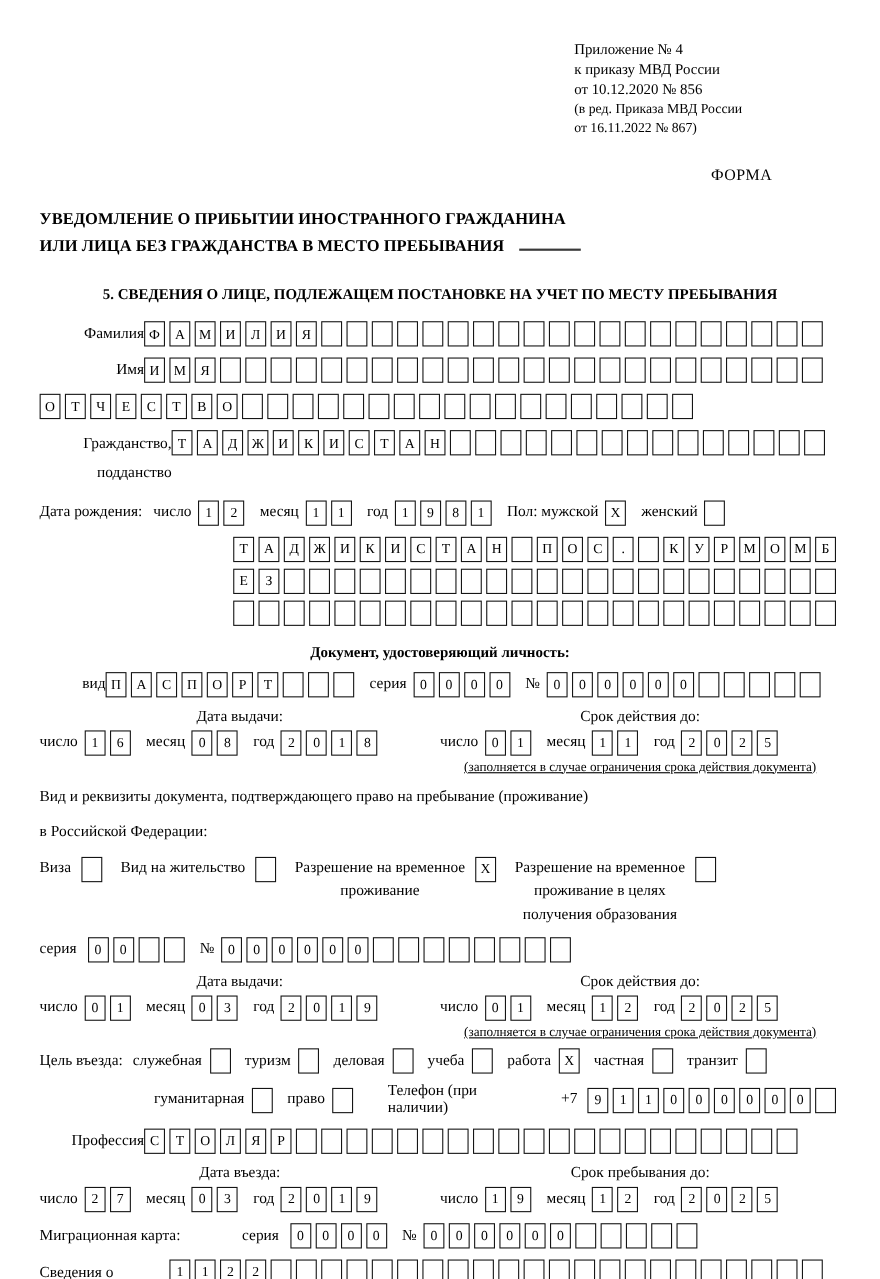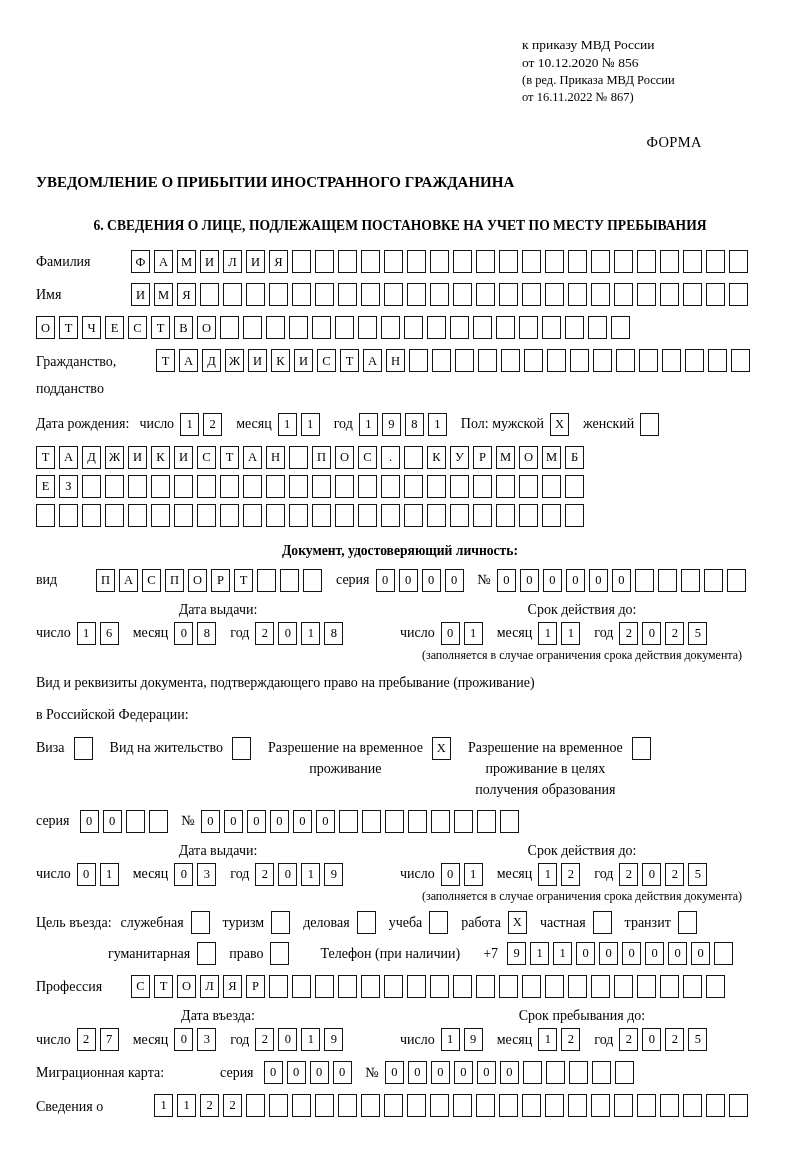--- a/index.html
+++ b/index.html
@@ -10,74 +10,76 @@
   .page{padding:36px 36px 0 36px;box-sizing:border-box;width:800px;}
   
   .hdr{margin-left:auto;width:242px;line-height:1.35;font-size:13.5px;}
   .hdr .sub{font-size:12.5px;}
   .forma{text-align:right;font-weight:normal;font-size:14.5px;margin:28px 62px 0 0;letter-spacing:.4px;}
   
   .title{text-align:left;font-weight:bold;font-size:15px;line-height:1.55;margin-top:20px;}
   .blank{display:inline-block;width:56px;border-bottom:2px solid #3a3a3a;height:.9em;margin-left:14px;}
   .sec{text-align:center;font-weight:bold;font-size:13.6px;margin:24px 0 16px 0;}
   
-  .frow{display:flex;align-items:center;margin:10px 0;}
+  .frow{display:flex;align-items:center;margin:10px 0;text-align:right;}
   .frow.top{align-items:flex-start;}
   .lbl{flex:0 0 auto;}
   .w95{width:95px;}.w120{width:120px;}.w118{width:118px;}.w60{width:60px;}
   .lblcol div{line-height:1.9;}
   .boxes{display:inline-flex;flex-wrap:nowrap;align-items:center;}
   .cell{
     box-sizing:border-box;flex:0 0 auto;display:inline-flex;align-items:center;justify-content:center;
     width:19px;height:23px;border:1.6px solid #151515;margin-right:4px;
     font-size:12.5px;line-height:1;
   }
   .boxrow{margin-bottom:6px;white-space:nowrap;}
   .mw{margin:0 6px 0 10px;}
   .mw0{margin-right:6px;}
   .gap{margin-left:56px;}
   
   .dates{display:flex;margin:10px 0 4px 0;}
   .dcol{flex:1 1 50%;}
   .dtitle{text-align:center;margin-bottom:4px;}
   .dline{display:flex;align-items:center;}
-  .note{font-size:12px;text-align:center;margin-top:3px;line-height:1.2;}
+  .note{font-size:12px;text-align:center;margin-top:3px;line-height:1.2;text-decoration:underline;}
   
   .permits{display:flex;align-items:flex-start;margin:10px 0 6px 0;gap:13px;}
   .permit{display:flex;align-items:flex-start;gap:9px;}
   .plabel{text-align:center;line-height:1.5;}
   
   .purline{display:flex;align-items:center;margin:8px 0;gap:9px;}
   .puritem{display:flex;align-items:center;gap:7px;}
-  .ind{margin-left:72px;text-align:center;}
+  .ind{margin-left:104px;text-align:center;}
   .phlabel{margin-left:18px;margin-right:14px;}
   
   .reps{display:flex;align-items:flex-start;margin-top:8px;}
   .repcol{width:118px;flex:0 0 auto;line-height:1.92;}
   .parline{line-height:1.6;margin:10px 0 2px 0;}
 </style>
 </head>
 <body>
 
 <div class="page">
 
   <div class="hdr">
+    <div>Приложение № 4</div>
     <div>к приказу МВД России</div>
     <div>от 10.12.2020 № 856</div>
     <div class="sub">(в ред. Приказа МВД России</div>
     <div class="sub">от 16.11.2022 № 867)</div>
   </div>
 
   <div class="forma">ФОРМА</div>
 
   <div class="title">
     <div>УВЕДОМЛЕНИЕ О ПРИБЫТИИ ИНОСТРАННОГО ГРАЖДАНИНА</div>
-  </div>
-
-  <div class="sec">6. СВЕДЕНИЯ О ЛИЦЕ, ПОДЛЕЖАЩЕМ ПОСТАНОВКЕ НА УЧЕТ ПО МЕСТУ ПРЕБЫВАНИЯ</div>
+    <div><span>ИЛИ ЛИЦА БЕЗ ГРАЖДАНСТВА В МЕСТО ПРЕБЫВАНИЯ</span><span class="blank"></span></div>
+  </div>
+
+  <div class="sec">5. СВЕДЕНИЯ О ЛИЦЕ, ПОДЛЕЖАЩЕМ ПОСТАНОВКЕ НА УЧЕТ ПО МЕСТУ ПРЕБЫВАНИЯ</div>
 
   <div class="frow">
     <span class="lbl w95">Фамилия</span>
     <span class="boxes">
         <span class="cell">Ф</span>
         <span class="cell">А</span>
         <span class="cell">М</span>
         <span class="cell">И</span>
         <span class="cell">Л</span>
         <span class="cell">И</span>

